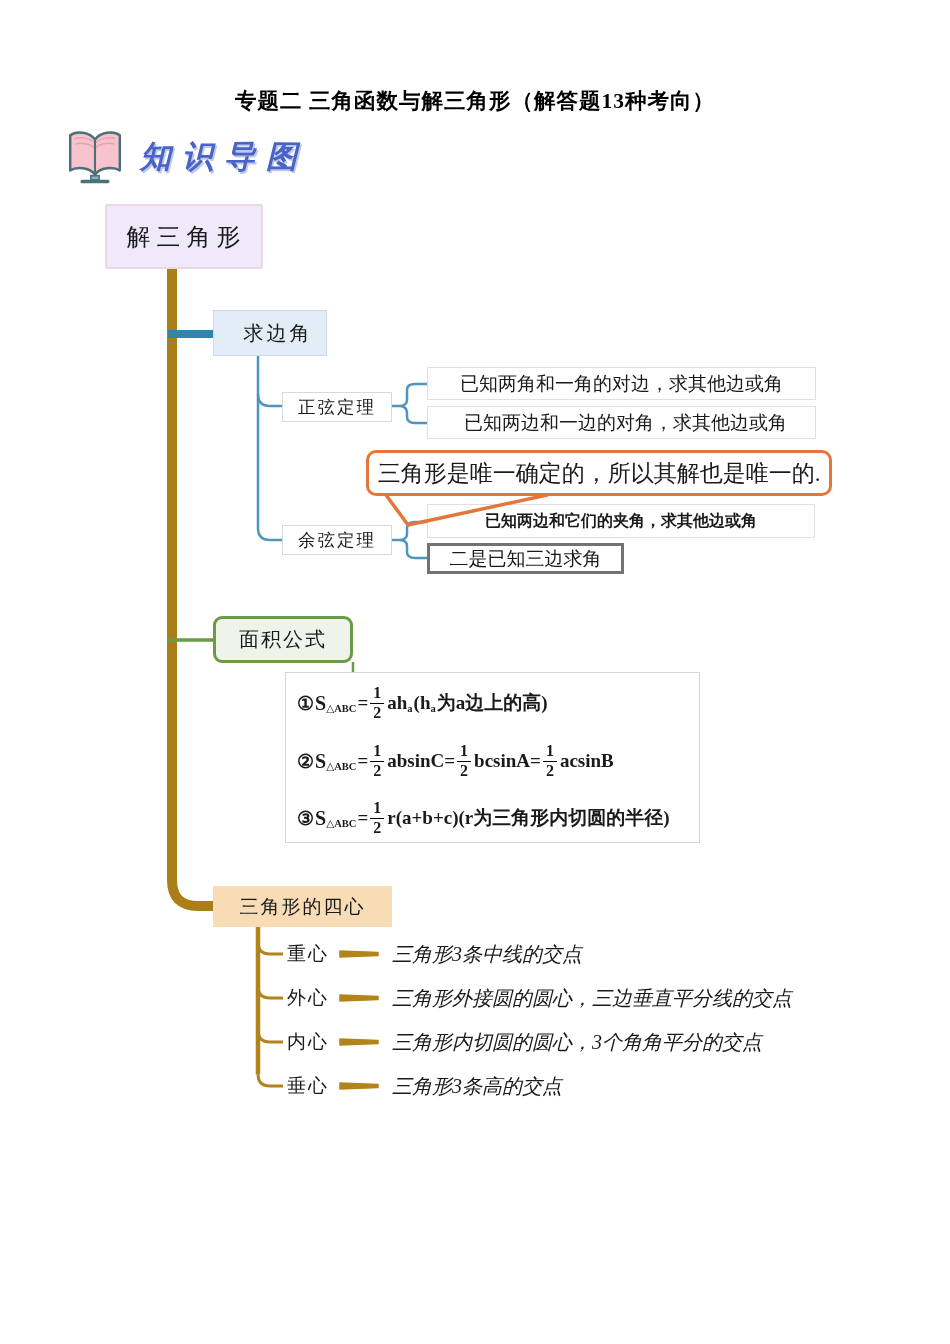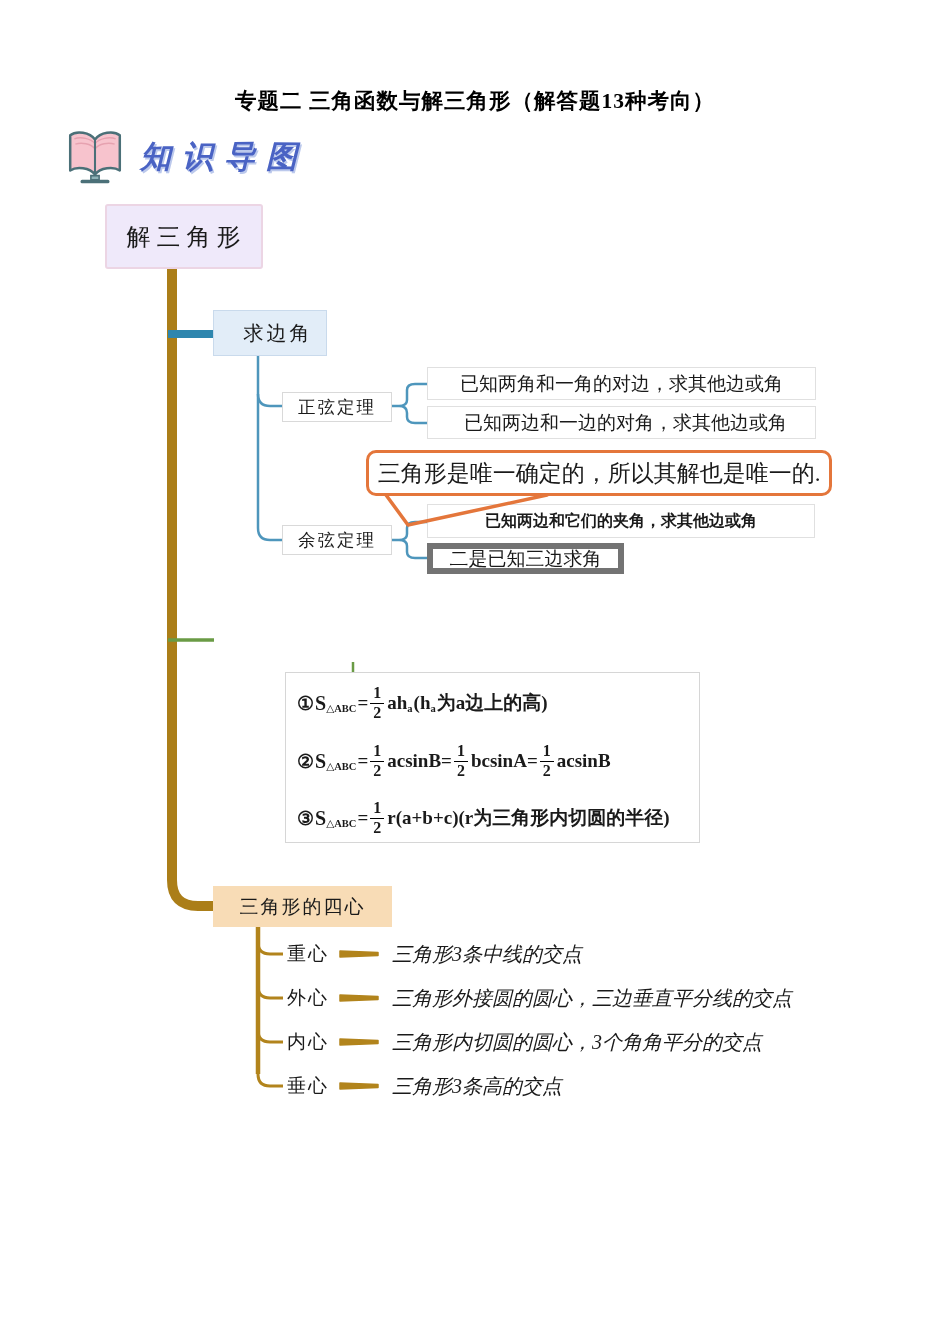--- a/index.html
+++ b/index.html
@@ -26,21 +26,21 @@
   .node{position:absolute;box-sizing:border-box;display:flex;align-items:center;justify-content:center;z-index:2;}
   
   #node-root{left:105px;top:200px;width:158px;height:65px;background:#efe9fa;border:2px solid #ecd5e4;border-radius:3px;font-size:24px;letter-spacing:6px;padding-left:5px;}
   #node-edge{left:213px;top:306px;width:114px;height:46px;background:#e2edf8;border:1px solid #c9daec;font-size:20px;letter-spacing:3px;padding-left:16px;}
   #node-sine{left:282px;top:388px;width:110px;height:30px;background:#fff;border:1px solid #d9d9d9;font-size:17.5px;letter-spacing:2px;}
   #sine-case-1{left:427px;top:363px;width:389px;height:33px;background:#fff;border:1px solid #e0e0e0;font-size:19px;}
   #sine-case-2{left:427px;top:402px;width:389px;height:33px;background:#fff;border:1px solid #e0e0e0;font-size:19px;padding-left:8px;}
   #note-box{left:366px;top:446px;width:466px;height:46px;background:#fff;border:3px solid #e4763b;border-radius:10px;font-size:23px;}
   #node-cosine{left:282px;top:521px;width:110px;height:30px;background:#fff;border:1px solid #d9d9d9;font-size:17.5px;letter-spacing:2px;}
   #cosine-case-1{left:427px;top:500px;width:388px;height:34px;background:#fff;border:1px solid #e0e0e0;font-size:16px;font-weight:bold;}
-  #cosine-case-2{left:427px;top:539px;width:197px;height:31px;background:#fff;border:6px solid #737373;font-size:19px;}
+  #cosine-case-2{left:427px;top:539px;width:197px;height:31px;background:#fff;border:3px solid #737373;font-size:19px;}
   #node-area{left:213px;top:612px;width:140px;height:47px;background:#eff3ea;border:3px solid #6a9b45;border-radius:9px;font-size:20px;letter-spacing:2px;}
   #formula-panel{left:285px;top:668px;width:415px;height:171px;background:#fff;border:1px solid #d6d6d6;}
   #node-centers{left:213px;top:882px;width:179px;height:41px;background:#f8dcb6;font-size:19px;letter-spacing:2px;}
   
   .frow{position:absolute;left:11px;height:48px;display:flex;align-items:center;
         font-weight:bold;font-size:19px;white-space:nowrap;}
   .frow .circ{font-size:19px;margin-right:1px;}
   .frow .bigS{font-size:20px;}
   .frow sub{font-size:10.5px;font-weight:bold;vertical-align:-6px;position:relative;top:5px;margin-right:1px;}
   .frac{display:inline-flex;flex-direction:column;align-items:center;line-height:1.05;font-size:16px;margin:0 3px 0 2px;}
@@ -103,20 +103,21 @@
   <div id="node-sine" class="node">正弦定理</div>
   <div id="sine-case-1" class="node">已知两角和一角的对边，求其他边或角</div>
   <div id="sine-case-2" class="node">已知两边和一边的对角，求其他边或角</div>
 
   <div id="note-box" class="node">三角形是唯一确定的，所以其解也是唯一的.</div>
 
   <div id="node-cosine" class="node">余弦定理</div>
   <div id="cosine-case-1" class="node">已知两边和它们的夹角，求其他边或角</div>
   <div id="cosine-case-2" class="node">二是已知三边求角</div>
 
+  <div id="node-area" class="node">面积公式</div>
 
   <div id="formula-panel" class="abs" style="z-index:2;">
     <div class="frow" style="top:6px;">
       <span class="circ">①</span>
         <span class="bigS">S</span>
         <sub>△ABC</sub>
         <span>=</span>
         <span class="frac">
           <span class="num">1</span>
           <span class="den">2</span>
@@ -129,21 +130,21 @@
     </div>
     <div class="frow" style="top:64px;">
       <span class="circ">②</span>
         <span class="bigS">S</span>
         <sub>△ABC</sub>
         <span>=</span>
         <span class="frac">
           <span class="num">1</span>
           <span class="den">2</span>
         </span>
-        <span>acsinB=</span>
+        <span>absinC=</span>
         <span class="frac">
           <span class="num">1</span>
           <span class="den">2</span>
         </span>
         <span>bcsinA=</span>
         <span class="frac">
           <span class="num">1</span>
           <span class="den">2</span>
         </span>
         <span>acsinB</span>

